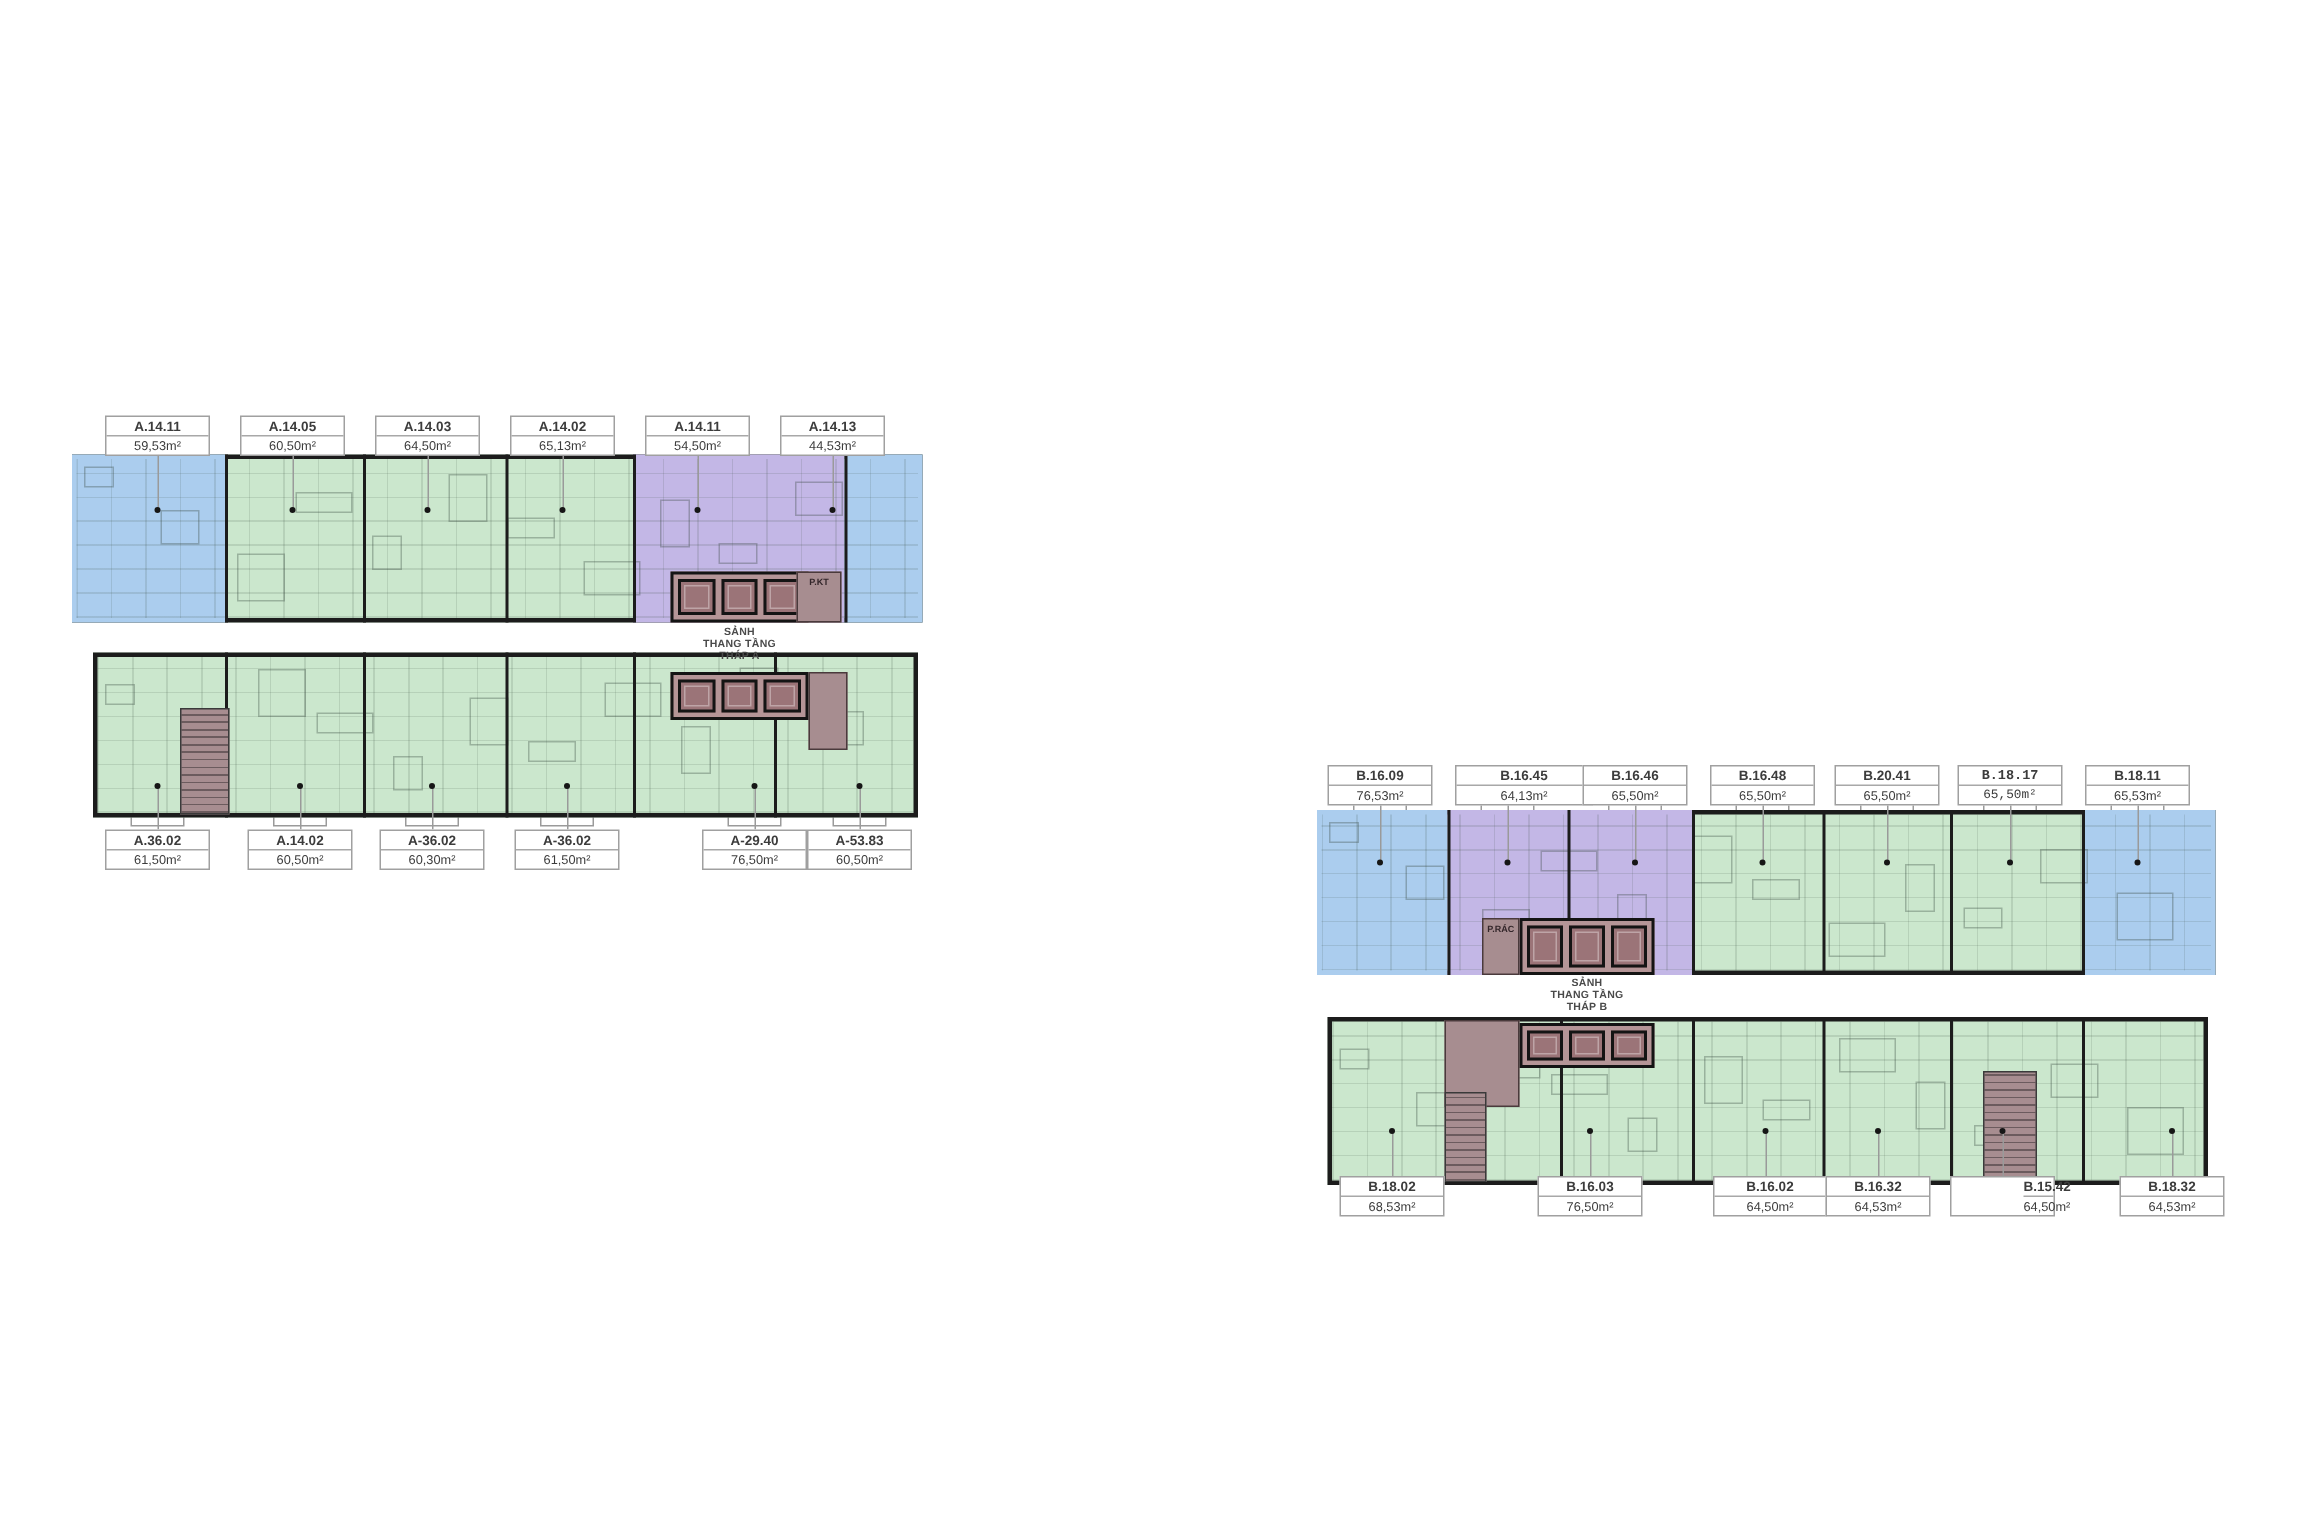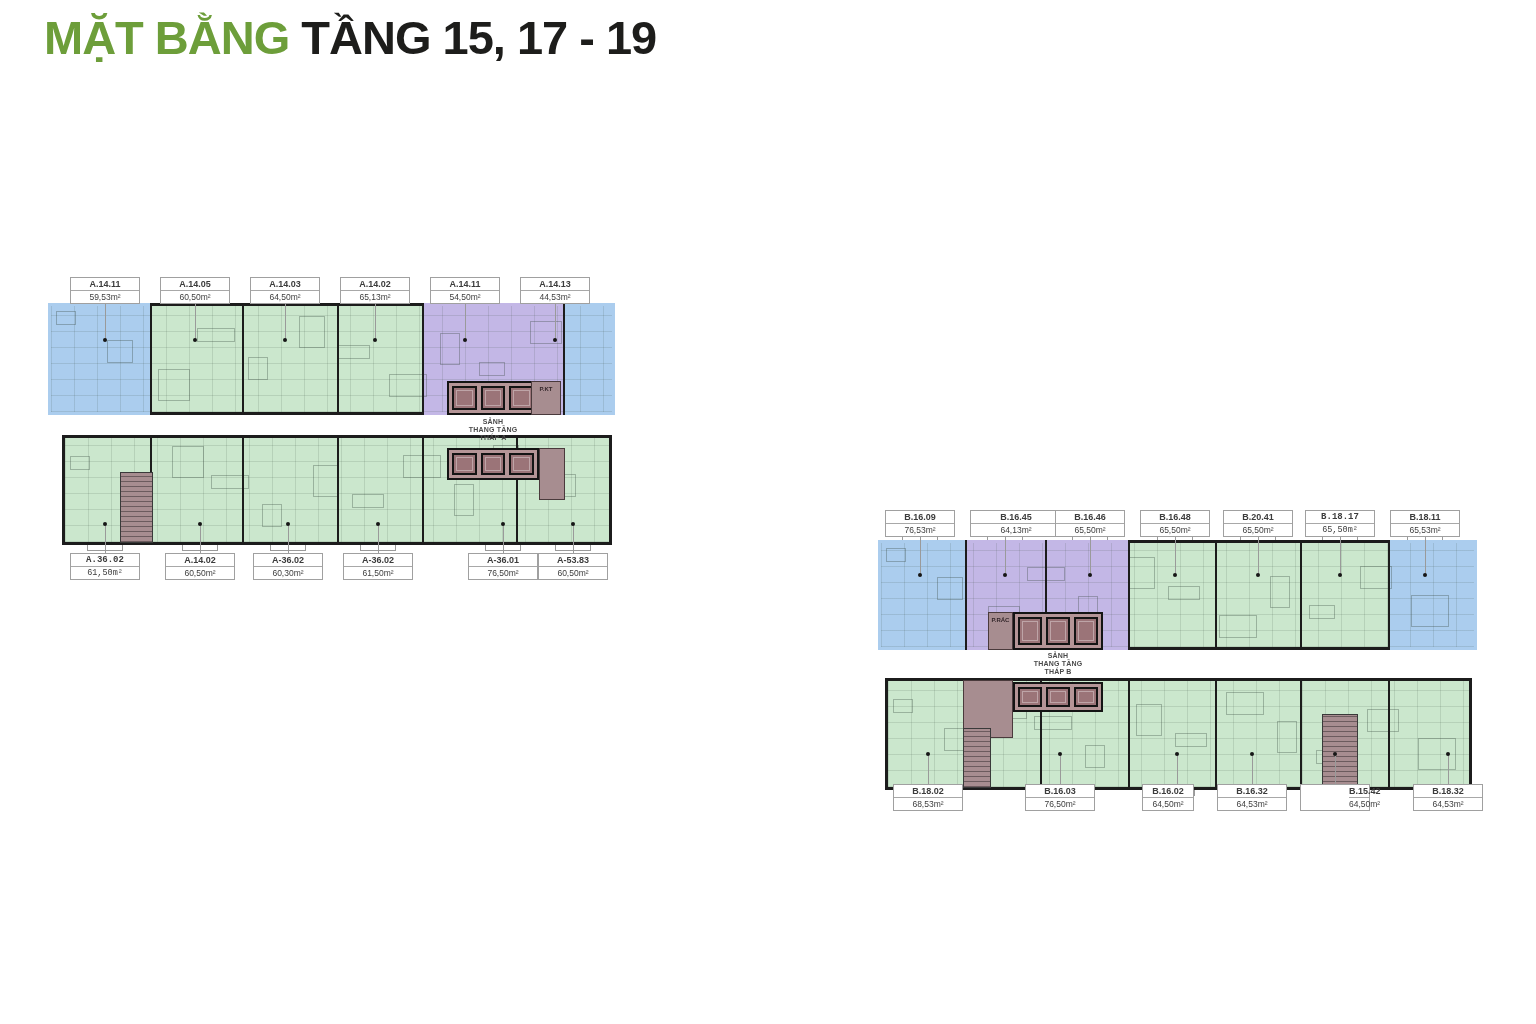--- a/index.html
+++ b/index.html
@@ -32,23 +32,20 @@
   .leader{z-index:8;width:1px;background:#9a9a9a;}
   .dot{z-index:8;width:4px;height:4px;border-radius:50%;background:#161616;}
   .ulabel{z-index:9;width:70px;background:#fff;border:1px solid #a0a0a0;text-align:center;color:#3c3c3c;}
   .ulabel .code{font-size:9px;line-height:12px;font-weight:700;border-bottom:1px solid #a8a8a8;}
   .ulabel .area{font-size:8.5px;line-height:12px;font-weight:400;}
 </style>
 </head>
 <body>
 
 <div id="page">
-  <div class="title">
-    <span class="hl">MẶT BẰNG</span><span> TẦNG 15, 17 - 19</span>
-  </div>
   <div id="plan" class="abs" style="left:0;top:0;width:1536px;height:1024px;">
       <div class="abs balcony" style="left: 87px; top: 297px; width: 36px; height: 10px;"></div>
       <div class="abs balcony" style="left: 177px; top: 297px; width: 36px; height: 10px;"></div>
       <div class="abs balcony" style="left: 267px; top: 297px; width: 36px; height: 10px;"></div>
       <div class="abs balcony" style="left: 357px; top: 297px; width: 36px; height: 10px;"></div>
       <div class="abs balcony" style="left: 447px; top: 297px; width: 36px; height: 10px;"></div>
       <div class="abs balcony" style="left: 537px; top: 297px; width: 36px; height: 10px;"></div>
       <div class="abs balcony" style="left: 87px; top: 541px; width: 36px; height: 10px;"></div>
       <div class="abs balcony" style="left: 182px; top: 541px; width: 36px; height: 10px;"></div>
       <div class="abs balcony" style="left: 270px; top: 541px; width: 36px; height: 10px;"></div>
@@ -143,21 +140,21 @@
         <div class="area">54,50m²</div>
       </div>
       <div class="abs leader" style="left: 465px; top: 303px; width: 1px; height: 37px;"></div>
       <div class="abs dot" style="left: 463px; top: 338px; width: 4px; height: 4px;"></div>
       <div class="abs ulabel" style="left: 520px; top: 277px; width: 70px;">
         <div class="code">A.14.13</div>
         <div class="area">44,53m²</div>
       </div>
       <div class="abs leader" style="left: 555px; top: 303px; width: 1px; height: 37px;"></div>
       <div class="abs dot" style="left: 553px; top: 338px; width: 4px; height: 4px;"></div>
-      <div class="abs ulabel" style="left: 70px; top: 553px; width: 70px; font-family: Liberation Mono, monospace;">
+      <div class="abs ulabel" style="left: 70px; top: 553px; width: 70px;">
         <div class="code">A.36.02</div>
         <div class="area">61,50m²</div>
       </div>
       <div class="abs leader" style="left: 105px; top: 524px; width: 1px; height: 29px;"></div>
       <div class="abs dot" style="left: 103px; top: 522px; width: 4px; height: 4px;"></div>
       <div class="abs ulabel" style="left: 165px; top: 553px; width: 70px;">
         <div class="code">A.14.02</div>
         <div class="area">60,50m²</div>
       </div>
       <div class="abs leader" style="left: 200px; top: 524px; width: 1px; height: 29px;"></div>
@@ -168,21 +165,21 @@
       </div>
       <div class="abs leader" style="left: 288px; top: 524px; width: 1px; height: 29px;"></div>
       <div class="abs dot" style="left: 286px; top: 522px; width: 4px; height: 4px;"></div>
       <div class="abs ulabel" style="left: 343px; top: 553px; width: 70px;">
         <div class="code">A-36.02</div>
         <div class="area">61,50m²</div>
       </div>
       <div class="abs leader" style="left: 378px; top: 524px; width: 1px; height: 29px;"></div>
       <div class="abs dot" style="left: 376px; top: 522px; width: 4px; height: 4px;"></div>
       <div class="abs ulabel" style="left: 468px; top: 553px; width: 70px;">
-        <div class="code">A-36.01</div>
+        <div class="code">A-29.40</div>
         <div class="area">76,50m²</div>
       </div>
       <div class="abs leader" style="left: 503px; top: 524px; width: 1px; height: 29px;"></div>
       <div class="abs dot" style="left: 501px; top: 522px; width: 4px; height: 4px;"></div>
       <div class="abs ulabel" style="left: 538px; top: 553px; width: 70px;">
         <div class="code">A-53.83</div>
         <div class="area">60,50m²</div>
       </div>
       <div class="abs leader" style="left: 573px; top: 524px; width: 1px; height: 29px;"></div>
       <div class="abs dot" style="left: 571px; top: 522px; width: 4px; height: 4px;"></div>
@@ -310,21 +307,21 @@
         <div class="area">68,53m²</div>
       </div>
       <div class="abs leader" style="left: 928px; top: 754px; width: 1px; height: 30px;"></div>
       <div class="abs dot" style="left: 926px; top: 752px; width: 4px; height: 4px;"></div>
       <div class="abs ulabel" style="left: 1025px; top: 784px; width: 70px;">
         <div class="code">B.16.03</div>
         <div class="area">76,50m²</div>
       </div>
       <div class="abs leader" style="left: 1060px; top: 754px; width: 1px; height: 30px;"></div>
       <div class="abs dot" style="left: 1058px; top: 752px; width: 4px; height: 4px;"></div>
-      <div class="abs ulabel" style="left: 1142px; top: 784px; width: 52px;">
+      <div class="abs ulabel" style="left: 1142px; top: 784px; width: 76px;">
         <div class="code">B.16.02</div>
         <div class="area">64,50m²</div>
       </div>
       <div class="abs leader" style="left: 1177px; top: 754px; width: 1px; height: 30px;"></div>
       <div class="abs dot" style="left: 1175px; top: 752px; width: 4px; height: 4px;"></div>
       <div class="abs ulabel" style="left: 1217px; top: 784px; width: 70px;">
         <div class="code">B.16.32</div>
         <div class="area">64,53m²</div>
       </div>
       <div class="abs leader" style="left: 1252px; top: 754px; width: 1px; height: 30px;"></div>

